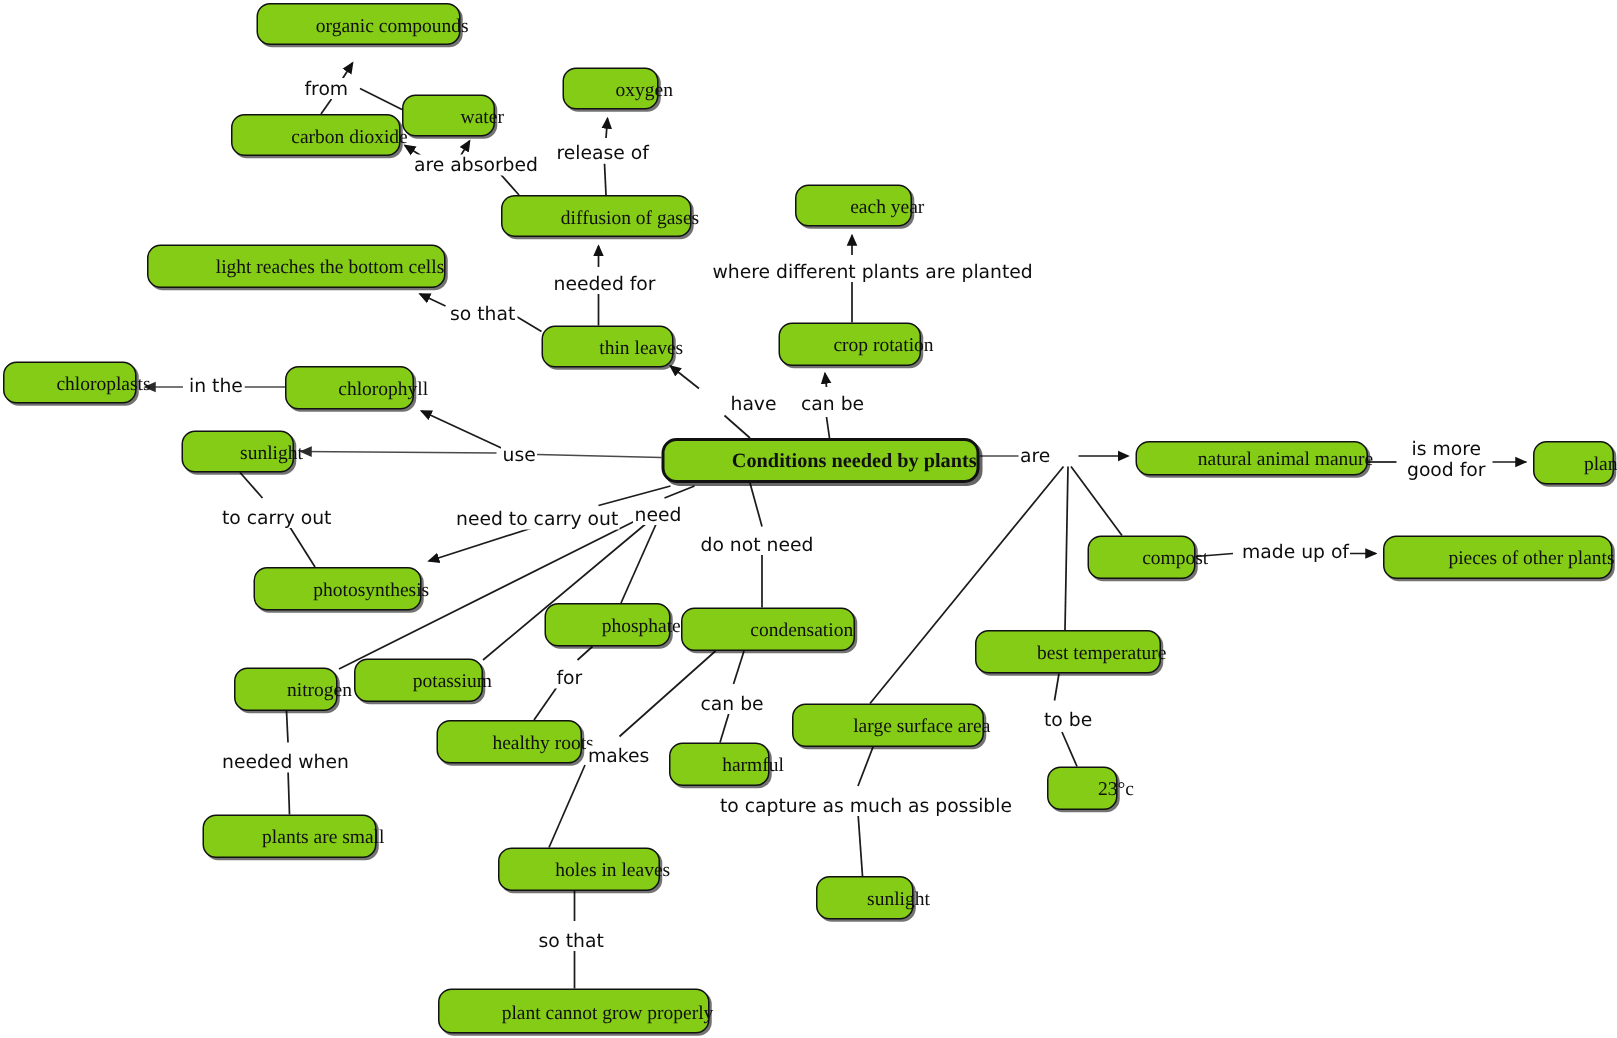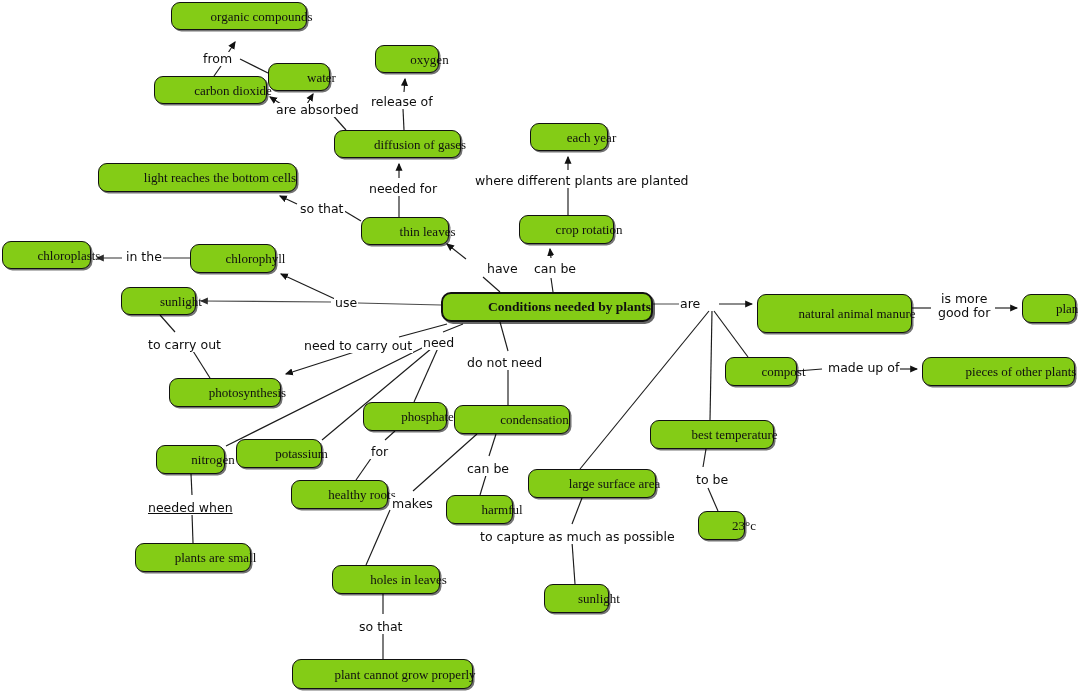--- a/index.html
+++ b/index.html
@@ -174,21 +174,21 @@
   <div class="node-box" style="left:334px;top:130px;width:127px;height:28px;">diffusion of gases</div>
   <div class="node-box" style="left:154px;top:76px;width:113px;height:28px;">carbon dioxide</div>
   <div class="node-box" style="left:530px;top:123px;width:78px;height:28px;">each year</div>
   <div class="node-box" style="left:98px;top:163px;width:199px;height:29px;">light reaches the bottom cells</div>
   <div class="node-box" style="left:361px;top:217px;width:88px;height:28px;">thin leaves</div>
   <div class="node-box" style="left:519px;top:215px;width:95px;height:29px;">crop rotation</div>
   <div class="node-box" style="left:2px;top:241px;width:89px;height:28px;">chloroplasts</div>
   <div class="node-box" style="left:190px;top:244px;width:86px;height:29px;">chlorophyll</div>
   <div class="node-box" style="left:121px;top:287px;width:75px;height:28px;">sunlight</div>
   <div class="node-box central" style="left:441px;top:292px;width:212px;height:30px;">Conditions needed by plants</div>
-  <div class="node-box" style="left:757px;top:294px;width:155px;height:39px;">natural animal manure</div>
+  <div class="node-box" style="left:757px;top:294px;width:155px;height:23px;">natural animal manure</div>
   <div class="node-box" style="left:1022px;top:294px;width:54px;height:29px;text-align:center;">plants</div>
   <div class="node-box" style="left:725px;top:357px;width:72px;height:29px;">compost</div>
   <div class="node-box" style="left:922px;top:357px;width:153px;height:29px;">pieces of other plants</div>
   <div class="node-box" style="left:169px;top:378px;width:112px;height:29px;">photosynthesis</div>
   <div class="node-box" style="left:363px;top:402px;width:84px;height:29px;">phosphate</div>
   <div class="node-box" style="left:454px;top:405px;width:116px;height:29px;">condensation</div>
   <div class="node-box" style="left:650px;top:420px;width:124px;height:29px;">best temperature</div>
   <div class="node-box" style="left:236px;top:439px;width:86px;height:29px;">potassium</div>
   <div class="node-box" style="left:156px;top:445px;width:69px;height:29px;">nitrogen</div>
   <div class="node-box" style="left:528px;top:469px;width:128px;height:29px;">large surface area</div>
@@ -215,17 +215,17 @@
 good for</div>
   <div class="edge-label" style="left:147px;top:338px;">to carry out</div>
   <div class="edge-label" style="left:303px;top:339px;">need to carry out</div>
   <div class="edge-label" style="left:422px;top:336px;">need</div>
   <div class="edge-label" style="left:466px;top:356px;">do not need</div>
   <div class="edge-label" style="left:827px;top:361px;">made up of</div>
   <div class="edge-label" style="left:370px;top:445px;">for</div>
   <div class="edge-label" style="left:466px;top:462px;">can be</div>
   <div class="edge-label" style="left:695px;top:473px;">to be</div>
   <div class="edge-label" style="left:391px;top:497px;">makes</div>
-  <div class="edge-label" style="left:147px;top:501px;text-decoration:underline;">needed when</div>
+  <div class="edge-label" style="left:147px;top:501px;">needed when</div>
   <div class="edge-label" style="left:479px;top:530px;">to capture as much as possible</div>
   <div class="edge-label" style="left:358px;top:620px;">so that</div>
 
 </div>
 
 </body></html>

